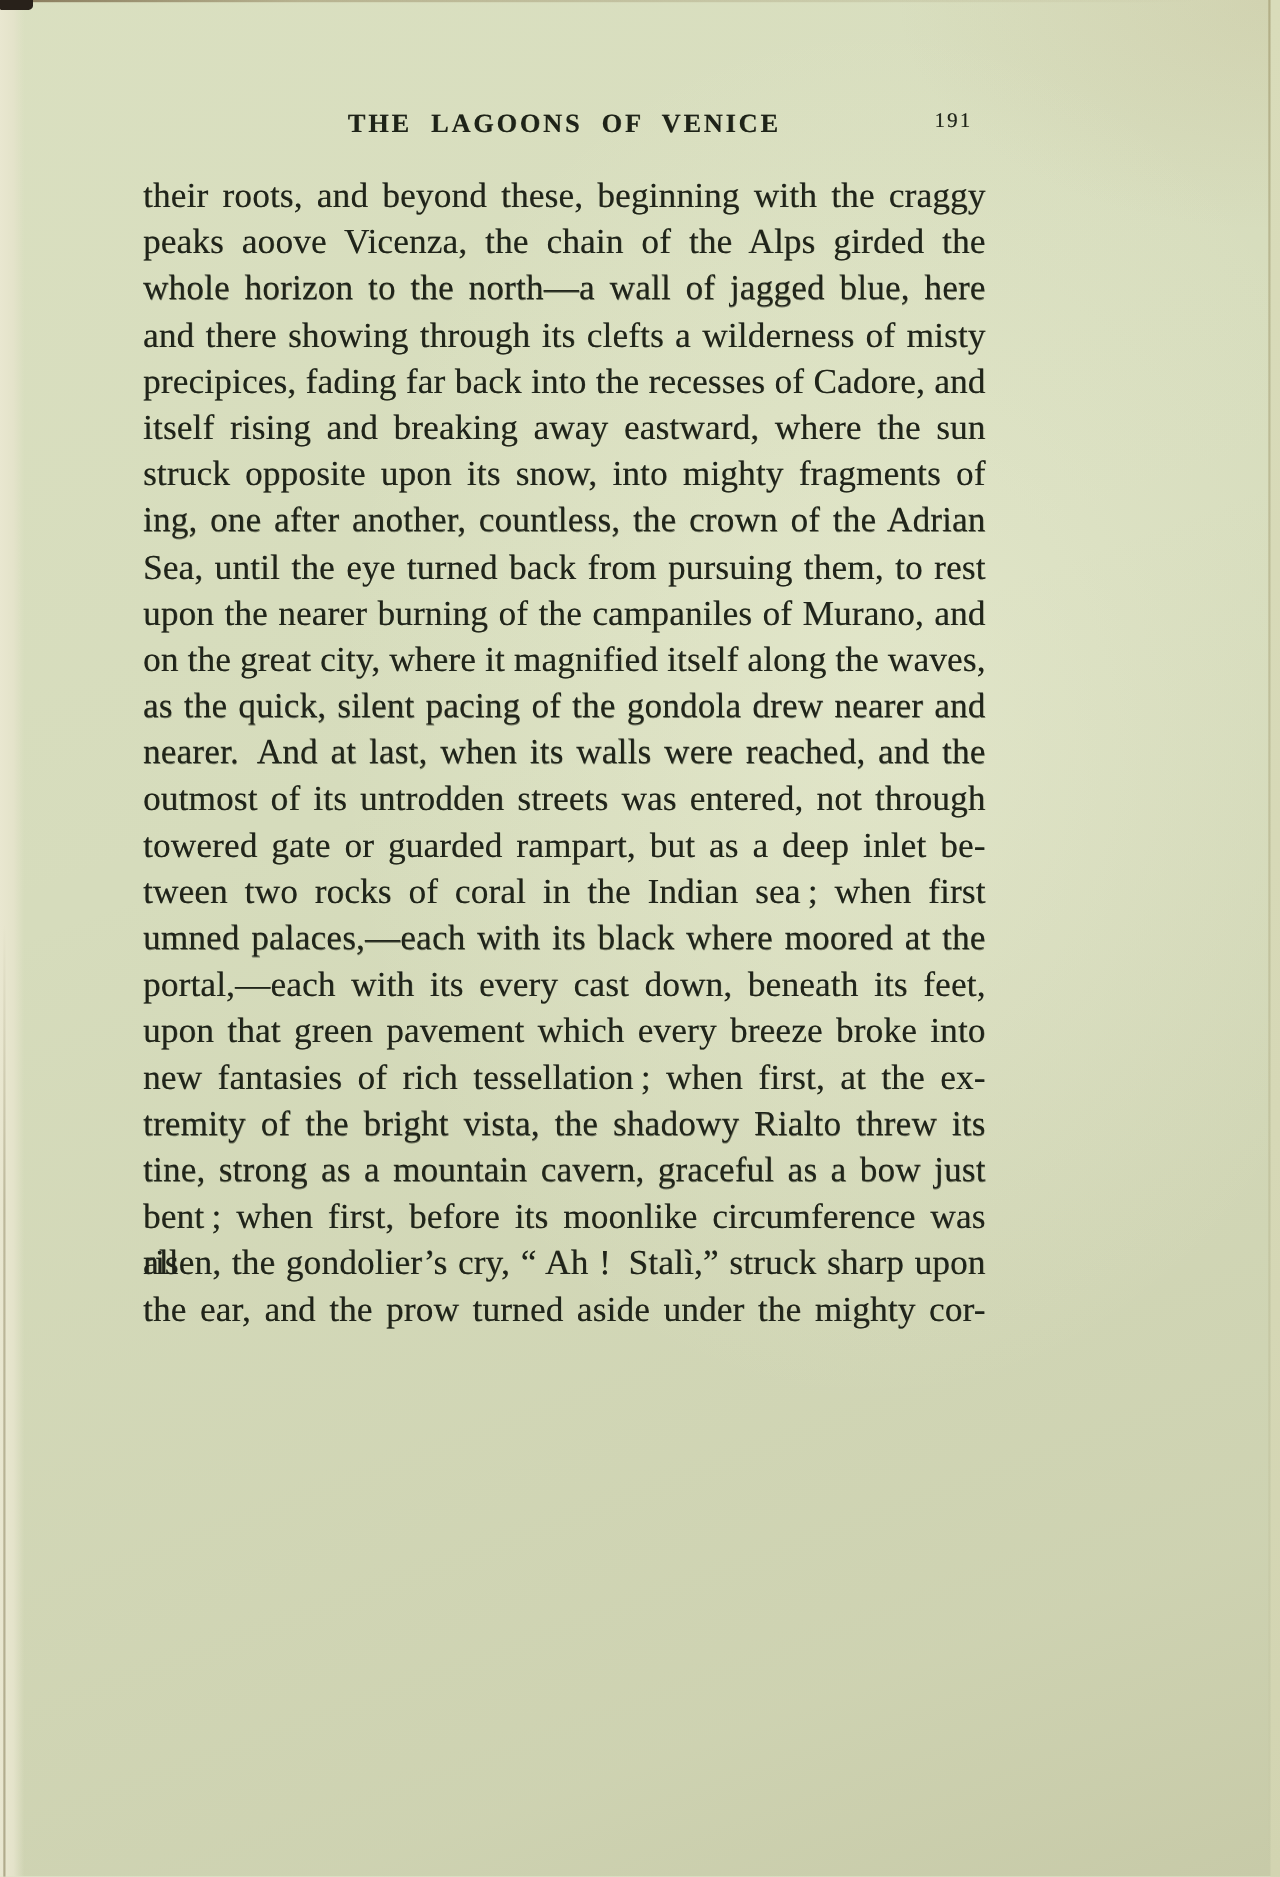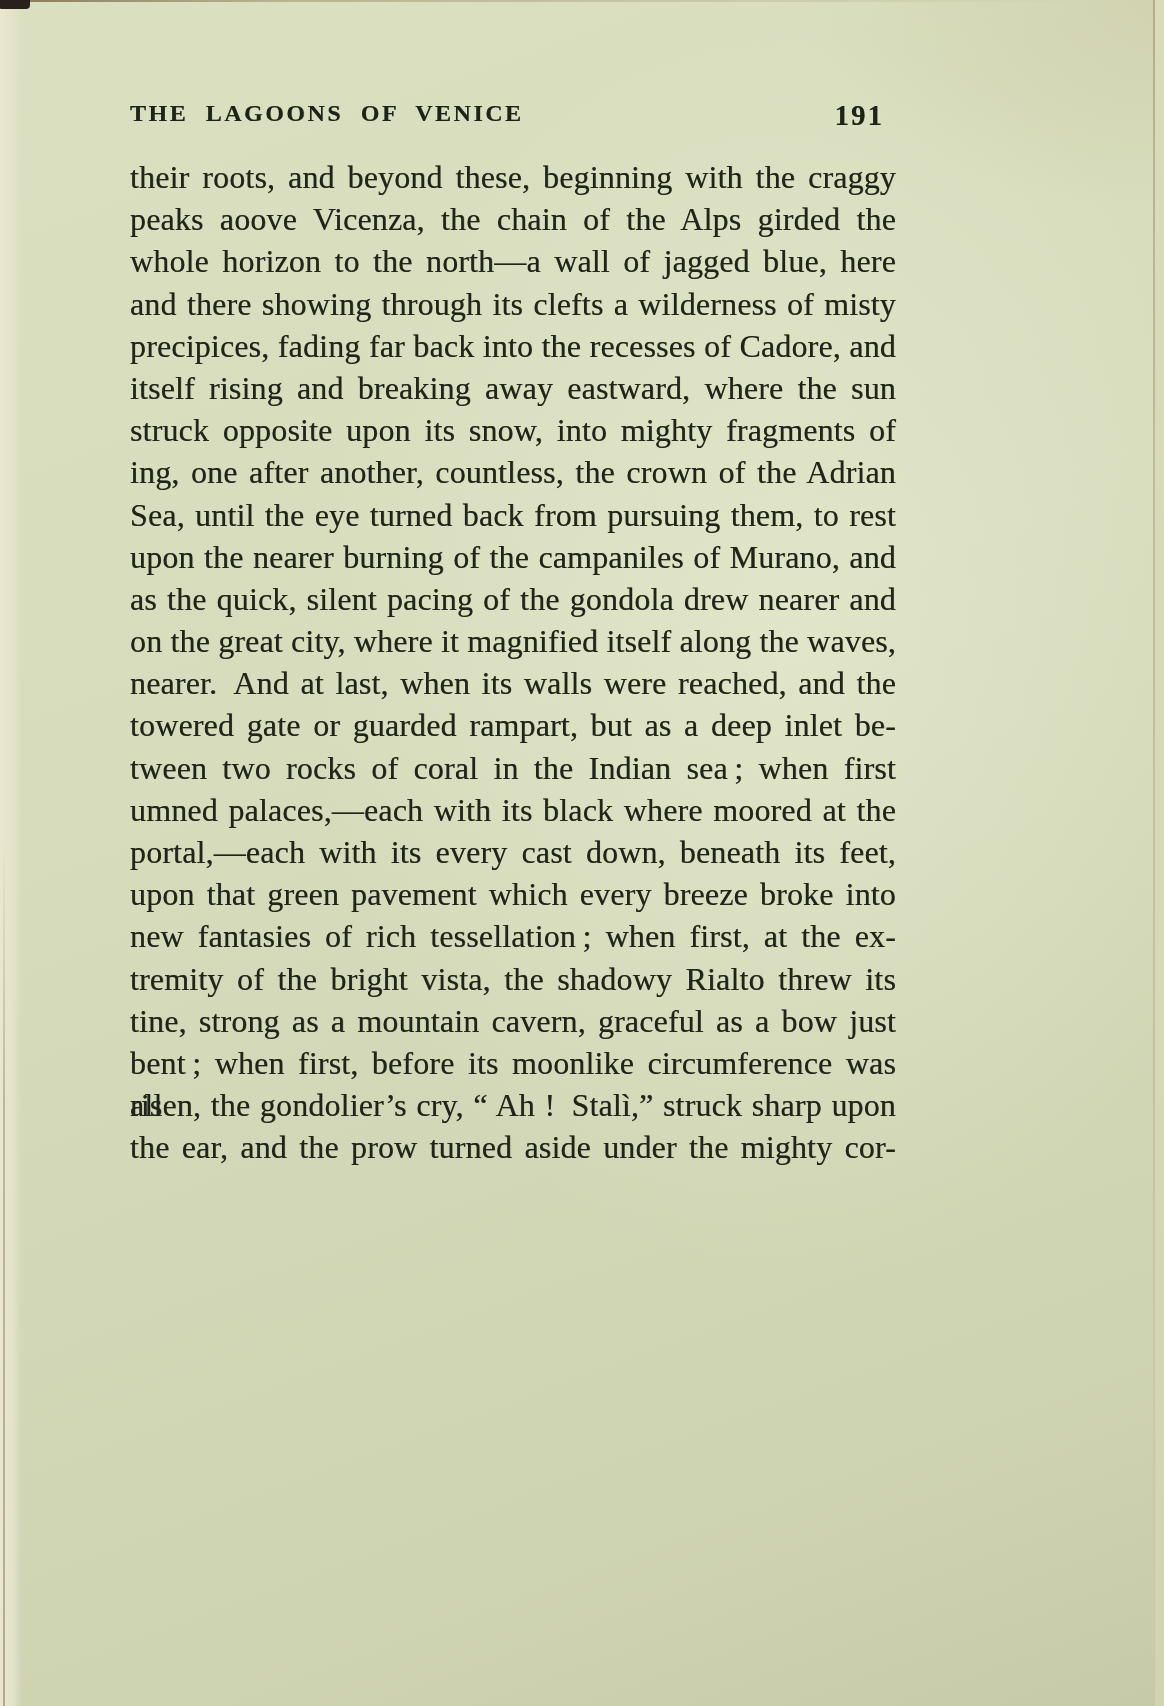--- a/index.html
+++ b/index.html
@@ -42,28 +42,28 @@
   .edge-right-strip {
     position: absolute; right: 0; top: 0; bottom: 0; width: 9px;
     background: linear-gradient(180deg, #d9dcba 0%, #d6d8b6 60%, #d2d4b1 100%);
   }
   
   .running-header {
     position: absolute; left: 130px; top: 100px; width: 766px; height: 36px;
     color: #1e2318;
   }
   .running-title {
-    display: block; text-align: left;
+    display: block; text-align: center;
     font-size: 24px; font-weight: bold;
     letter-spacing: 2.5px; word-spacing: 9px;
     text-shadow: 0.3px 0.3px 0.5px rgba(25,30,18,0.5);
   }
   .page-number {
     position: absolute; right: 12px; top: -1px;
-    font-size: 29px; font-weight: bold;
+    font-size: 19px; font-weight: normal;
     letter-spacing: 2px;
     text-shadow: 0.3px 0.3px 0.5px rgba(25,30,18,0.5);
   }
   .textblock {
     position: absolute; left: 130px; top: 156px; width: 766px;
     font-size: 32px; line-height: 42.2px;
     color: #20241a;
     text-shadow: 0.35px 0.35px 0.45px rgba(30,35,20,0.55);
     letter-spacing: 0.15px;
   }
@@ -95,23 +95,24 @@
     <div class="line">their roots, and beyond these, beginning with the craggy</div>
     <div class="line">peaks aoove Vicenza, the chain of the Alps girded the</div>
     <div class="line">whole horizon to the north—a wall of jagged blue, here</div>
     <div class="line">and there showing through its clefts a wilderness of misty</div>
     <div class="line">precipices, fading far back into the recesses of Cadore, and</div>
     <div class="line">itself rising and breaking away eastward, where the sun</div>
     <div class="line">struck opposite upon its snow, into mighty fragments of</div>
     <div class="line">ing, one after another, countless, the crown of the Adrian</div>
     <div class="line">Sea, until the eye turned back from pursuing them, to rest</div>
     <div class="line">upon the nearer burning of the campaniles of Murano, and</div>
+    <div class="line">on the great city, where it magnified itself along the waves,</div>
     <div class="line">as the quick, silent pacing of the gondola drew nearer and</div>
-    <div class="line">on the great city, where it magnified itself along the waves,</div>
     <div class="line">nearer. And at last, when its walls were reached, and the</div>
+    <div class="line">outmost of its untrodden streets was entered, not through</div>
     <div class="line">towered gate or guarded rampart, but as a deep inlet be-</div>
     <div class="line">tween two rocks of coral in the Indian sea ; when first</div>
     <div class="line">umned palaces,—each with its black where moored at the</div>
     <div class="line">portal,—each with its every cast down, beneath its feet,</div>
     <div class="line">upon that green pavement which every breeze broke into</div>
     <div class="line">new fantasies of rich tessellation ; when first, at the ex-</div>
     <div class="line">tremity of the bright vista, the shadowy Rialto threw its</div>
     <div class="line">tine, strong as a mountain cavern, graceful as a bow just</div>
     <div class="line">bent ; when first, before its moonlike circumference was all</div>
     <div class="line">risen, the gondolier’s cry, “ Ah ! Stalì,” struck sharp upon</div>

